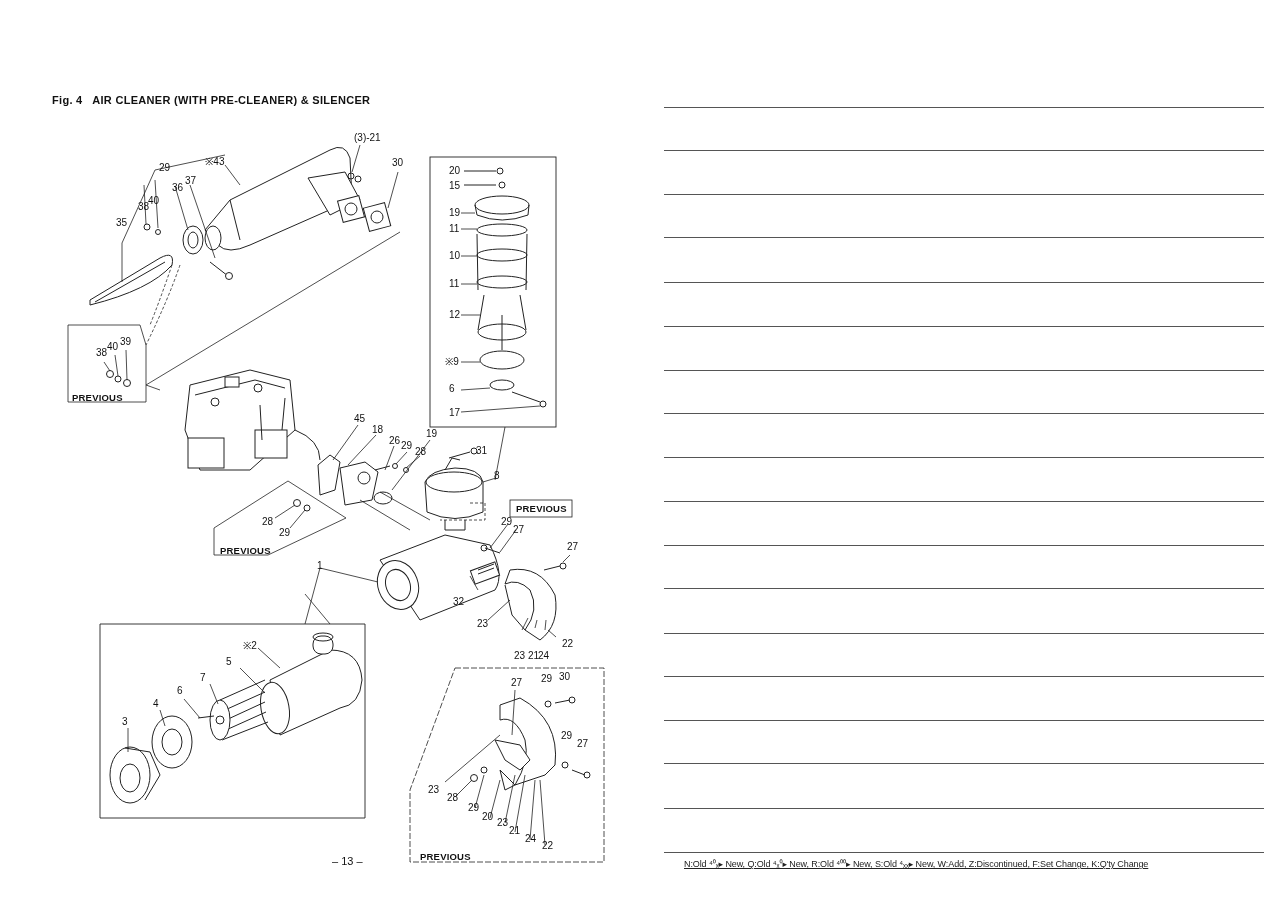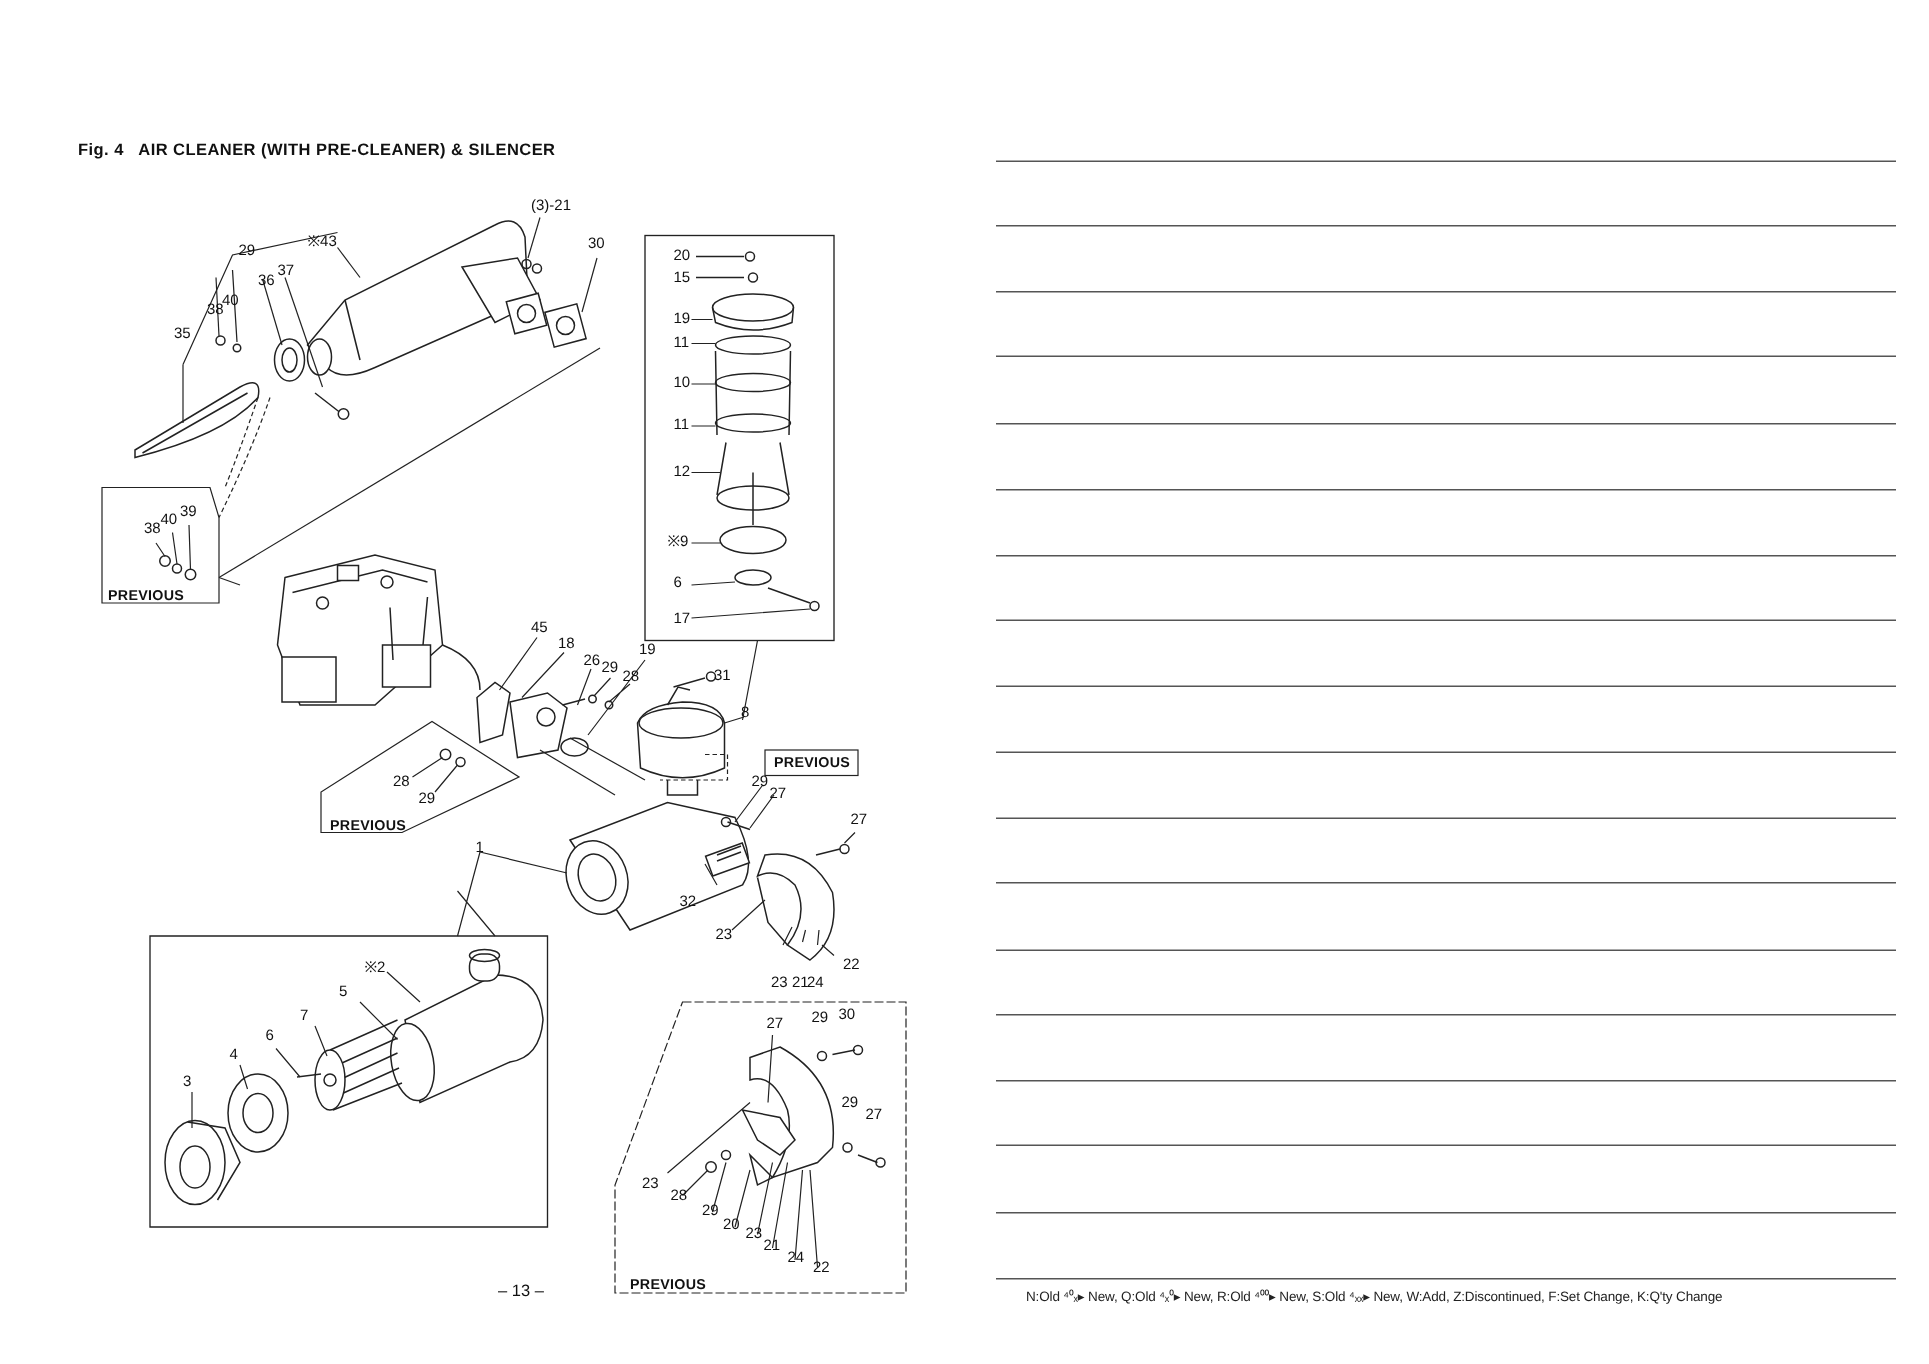--- a/index.html
+++ b/index.html
@@ -3,21 +3,21 @@
 <meta charset="utf-8">
 <style>
   html,body{margin:0;padding:0;background:#fff;}
   body{width:1286px;height:909px;position:relative;overflow:hidden;font-family:"Liberation Sans",sans-serif;color:#111;}
   .title{position:absolute;left:52px;top:94px;font-size:11px;font-weight:bold;letter-spacing:0.3px;white-space:pre;}
   .page-num{position:absolute;left:332px;top:855px;font-size:11px;}
   .diagram{position:absolute;left:0;top:0;width:640px;height:909px;}
   .lbl{position:absolute;font-size:10px;line-height:10px;color:#111;white-space:nowrap;}
   .prev{position:absolute;font-size:9.5px;font-weight:bold;letter-spacing:0.2px;}
   .rule{position:absolute;left:664px;width:600px;height:0;border-top:1.5px solid #555;}
-  .legend{position:absolute;left:684px;top:857px;font-size:9px;color:#222;white-space:nowrap;letter-spacing:-0.1px;}
+  .legend{position:absolute;left:684px;top:857px;font-size:9px;color:#222;white-space:nowrap;letter-spacing:-0.1px;text-decoration:underline;}
 </style>
 </head>
 <body>
 
 <div class="title">Fig. 4   AIR CLEANER (WITH PRE-CLEANER) &amp; SILENCER</div>
 
 <svg class="diagram" viewBox="0 0 640 909" width="640" height="909" fill="none" stroke="#222" stroke-width="1">
 
   <g>
     <path d="M205 230 L230 200 L330 150 Q345 142 350 158 L352 200 L250 245 Q228 255 218 245 Z" fill="#fff"></path>

